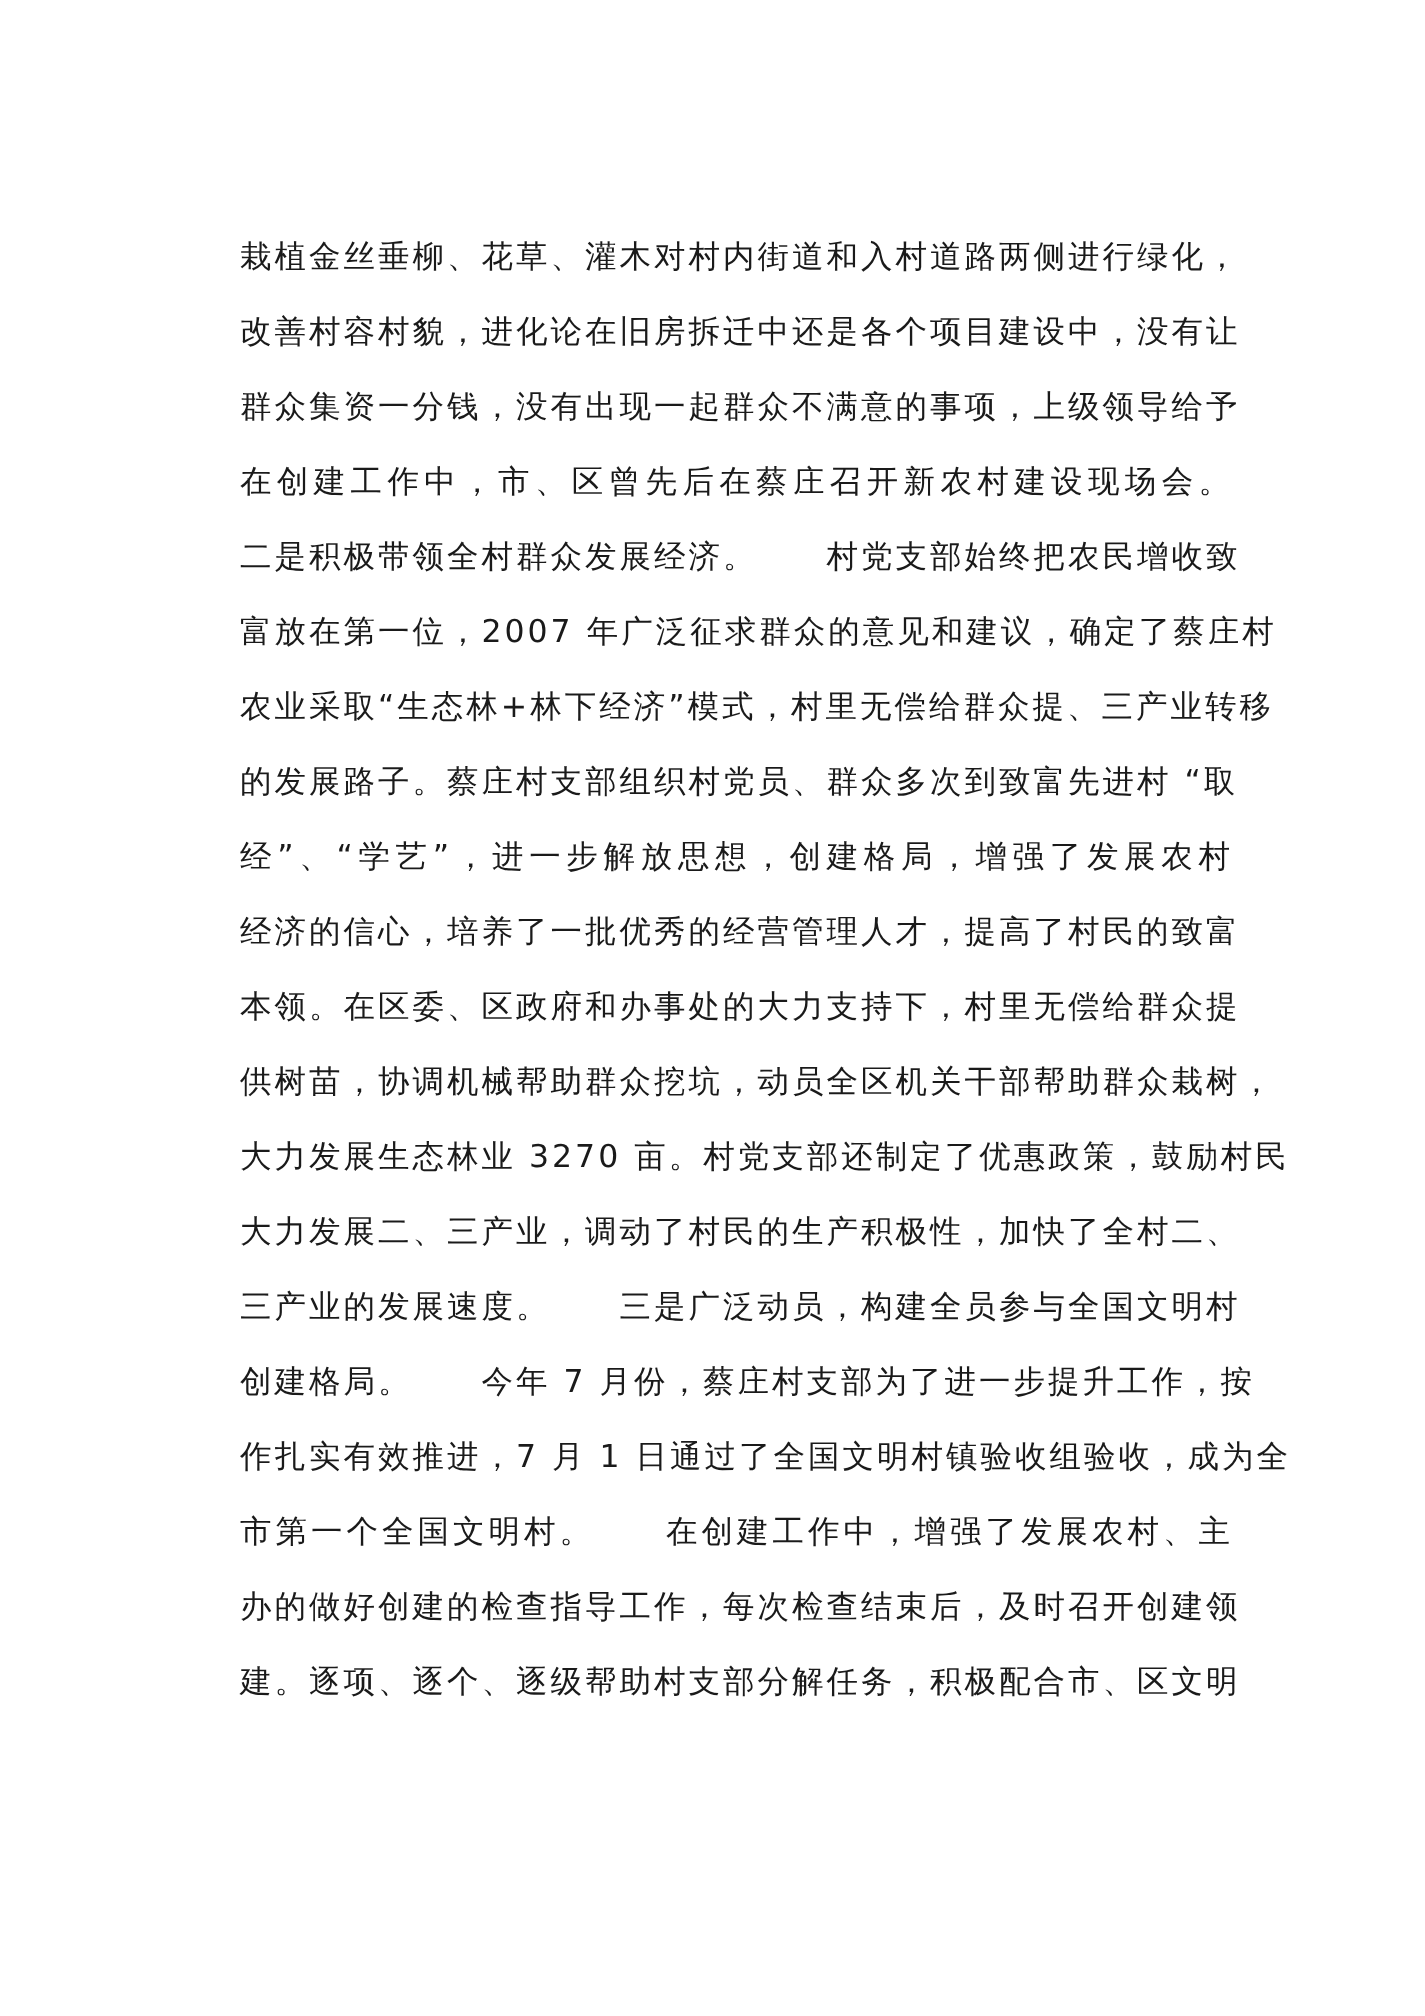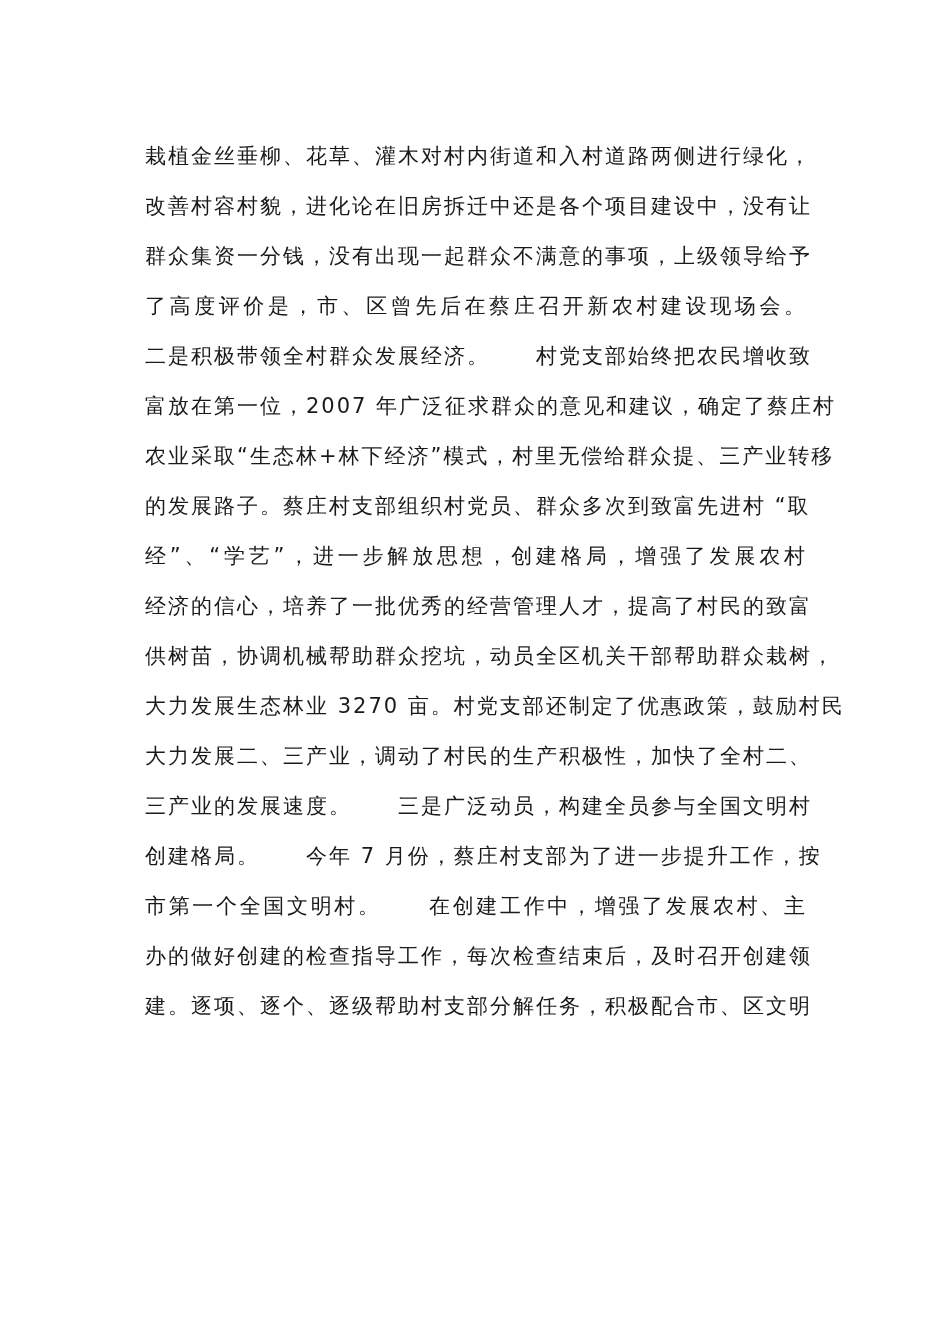--- a/index.html
+++ b/index.html
@@ -19,21 +19,21 @@
       top: 0;
       width: 950px;
       height: 1344px;
       background: #ffffff;
     }
     .body-text {
       position: absolute;
       left: 145px;
       top: 131px;
       width: 680px;
-      margin: 0;
+      margin: 15px;
       font-family: "DejaVu Sans", sans-serif;
       font-size: 21px;
       color: #1a1a1a;
       line-height: 50px;
     }
     .line {
       display: block;
       height: 50px;
       white-space: nowrap;
       text-align: justify;
@@ -46,29 +46,31 @@
     }
   </style>
 </head>
 <body>
 
 <div class="page">
   <div class="body-text">
     <span class="line">栽植金丝垂柳、花草、灌木对村内街道和入村道路两侧进行绿化，</span>
     <span class="line">改善村容村貌，进化论在旧房拆迁中还是各个项目建设中，没有让</span>
     <span class="line">群众集资一分钱，没有出现一起群众不满意的事项，上级领导给予</span>
-    <span class="line">了高度评价是，市、区曾先后在蔡庄召开新农村建设现场会。</span>
+    <span class="line">在创建工作中，市、区曾先后在蔡庄召开新农村建设现场会。</span>
     <span class="line">二是积极带领全村群众发展经济。　　村党支部始终把农民增收致</span>
     <span class="line">富放在第一位，2007 年广泛征求群众的意见和建议，确定了蔡庄村</span>
     <span class="line">农业采取“生态林+林下经济”模式，村里无偿给群众提、三产业转移</span>
     <span class="line">的发展路子。蔡庄村支部组织村党员、群众多次到致富先进村 “取</span>
     <span class="line">经”、“学艺”，进一步解放思想，创建格局，增强了发展农村</span>
     <span class="line">经济的信心，培养了一批优秀的经营管理人才，提高了村民的致富</span>
+    <span class="line">本领。在区委、区政府和办事处的大力支持下，村里无偿给群众提</span>
     <span class="line">供树苗，协调机械帮助群众挖坑，动员全区机关干部帮助群众栽树，</span>
     <span class="line">大力发展生态林业 3270 亩。村党支部还制定了优惠政策，鼓励村民</span>
     <span class="line">大力发展二、三产业，调动了村民的生产积极性，加快了全村二、</span>
     <span class="line">三产业的发展速度。　　三是广泛动员，构建全员参与全国文明村</span>
     <span class="line">创建格局。　　今年 7 月份，蔡庄村支部为了进一步提升工作，按</span>
+    <span class="line">作扎实有效推进，7 月 1 日通过了全国文明村镇验收组验收，成为全</span>
     <span class="line">市第一个全国文明村。　　在创建工作中，增强了发展农村、主</span>
     <span class="line last">办的做好创建的检查指导工作，每次检查结束后，及时召开创建领</span>
     <span class="line">建。逐项、逐个、逐级帮助村支部分解任务，积极配合市、区文明</span>
   </div>
 </div>
 
 </body></html>

